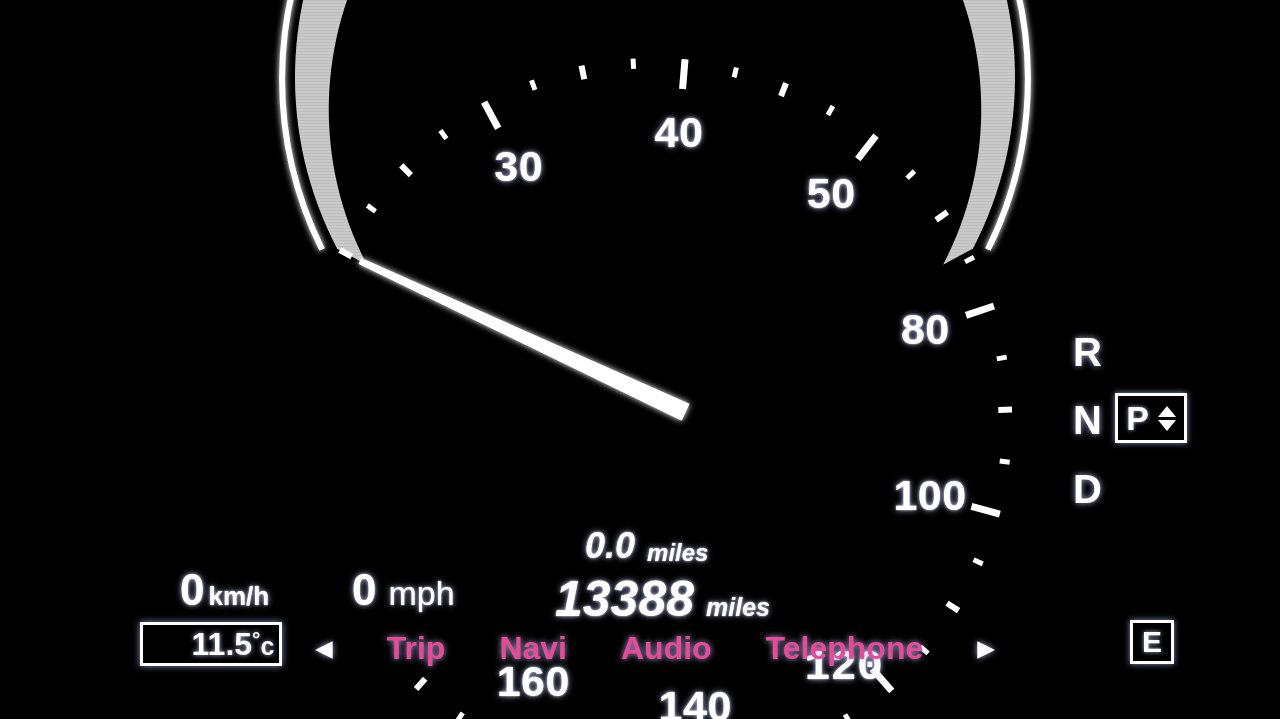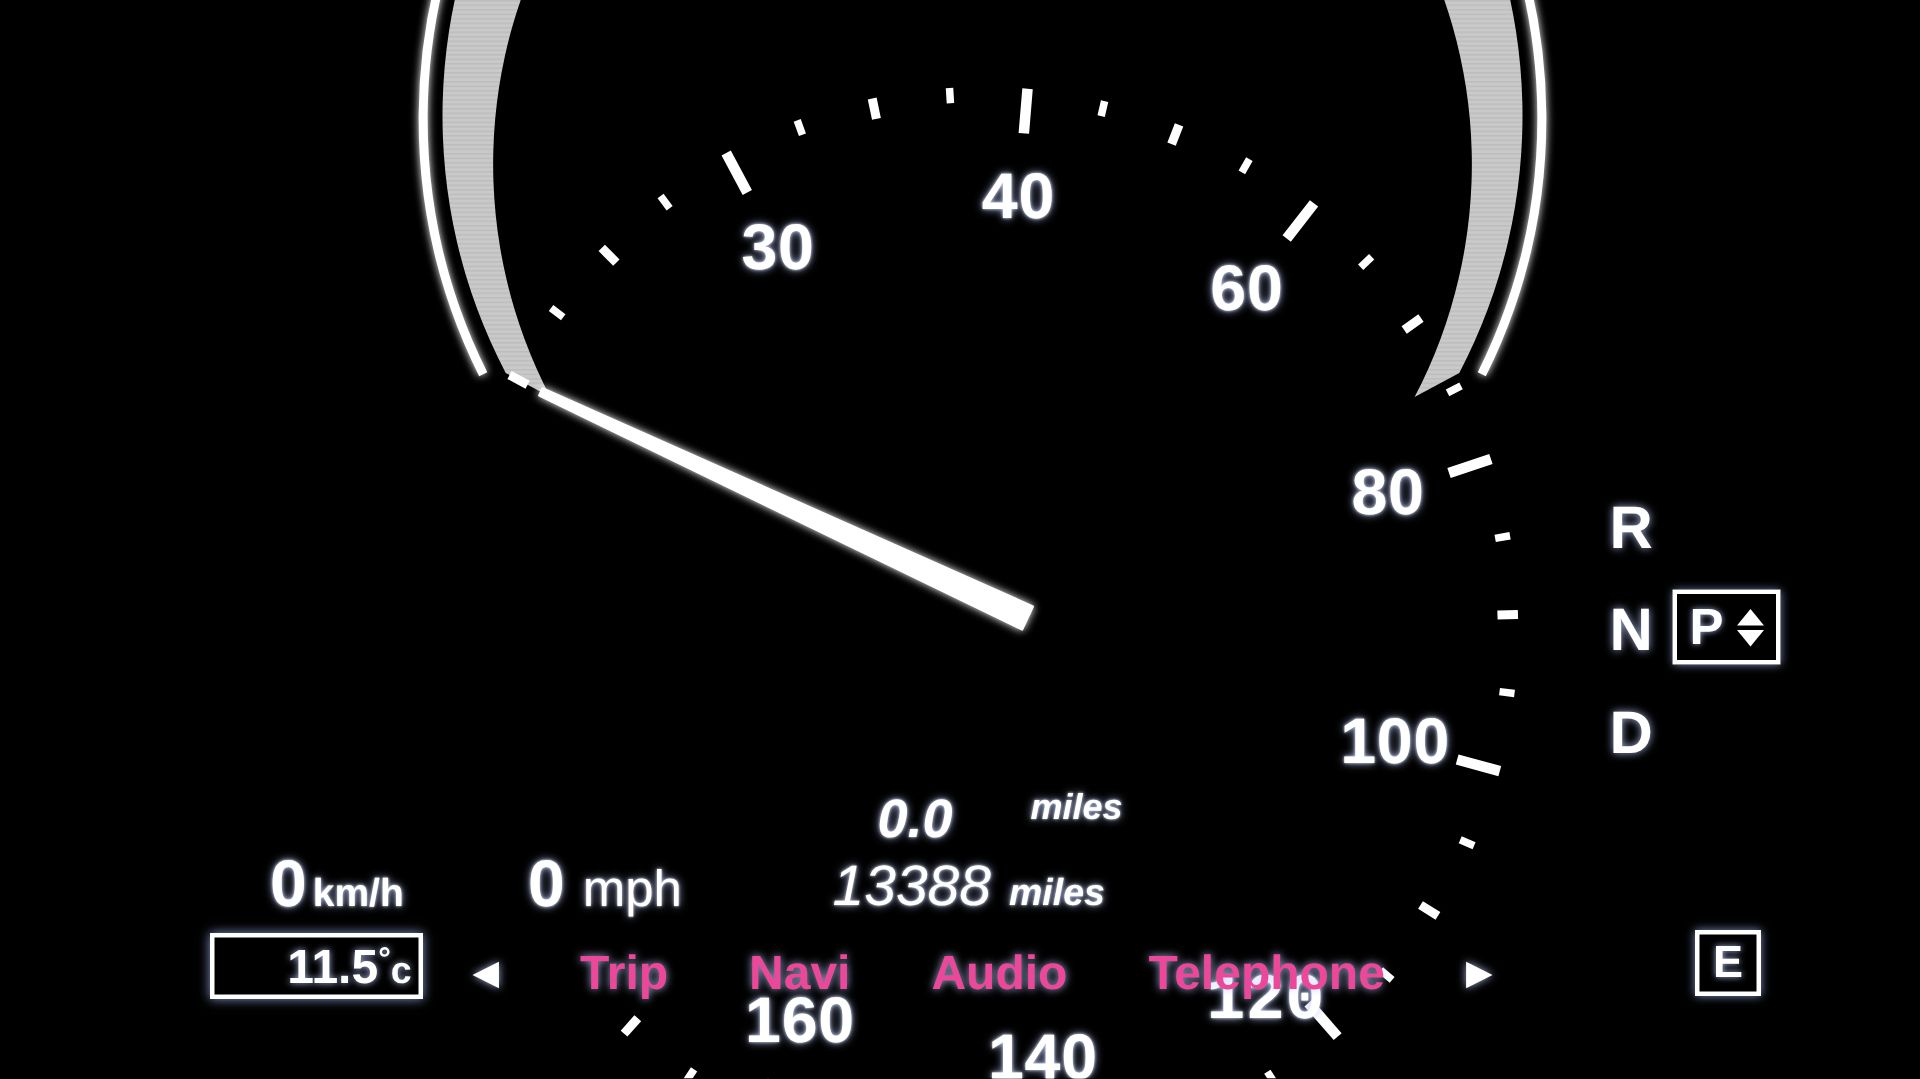--- a/index.html
+++ b/index.html
@@ -19,26 +19,26 @@
   .scale-num{font-size:43px;font-weight:700;letter-spacing:.5px;}
 
   #kmh-wrap{left:180px;top:565px;display:flex;align-items:baseline;}
   #kmh-val{font-size:44px;font-weight:700;}
   #kmh-unit{font-size:26px;font-weight:700;margin-left:4px;}
 
   #mph-wrap{left:352px;top:565px;display:flex;align-items:baseline;}
   #mph-val{font-size:44px;font-weight:700;}
   #mph-unit{font-size:34px;font-weight:400;margin-left:12px;}
 
-  #trip-row{left:585px;top:525px;display:flex;align-items:flex-start;font-style:italic;gap:40px;}
+  #trip-row{left:585px;top:525px;display:flex;align-items:flex-end;font-style:italic;}
   #trip-val{font-size:36px;font-weight:700;}
   #trip-unit{font-size:24px;font-weight:700;margin-left:12px;}
 
   #odo-row{left:555px;top:570px;display:flex;align-items:baseline;font-style:italic;}
-  #odo-val{font-size:38px;font-weight:400;}
+  #odo-val{font-size:50px;font-weight:700;}
   #odo-unit{font-size:25px;font-weight:700;margin-left:12px;}
 
   
   #temp-box{position:absolute;left:140px;top:622px;width:142px;height:44px;
     border:3px solid #fff;box-sizing:border-box;display:flex;align-items:center;
     justify-content:center;background:#000;
     box-shadow:0 0 7px rgba(170,190,255,.8);padding-left:44px;}
   #temp-text{font-size:32px;font-weight:700;color:#fff;
     text-shadow:0 0 5px rgba(190,205,255,.9);letter-spacing:0px;}
   #temp-text .deg{font-size:21px;vertical-align:9px;}
@@ -144,21 +144,21 @@
         <path d="M 688.5813120921479 404.2912903999025
      L 361.6902862414774 258.9298950660511
      L 359.49936590275166 263.6458115272872
      L 681.4186879078521 419.7087096000975 Z" fill="#ffffff" stroke="#ffffff" stroke-width="1.5" stroke-linejoin="round" filter="url(#glow)"></path>
       </g>
   </svg>
 
   <div id="scale-labels">
       <div class="txt scale-num" style="left: 518.703px; top: 166.418px; transform: translate(-50%, -50%);">30</div>
       <div class="txt scale-num" style="left: 678.951px; top: 132.232px; transform: translate(-50%, -50%);">40</div>
-      <div class="txt scale-num" style="left: 831.282px; top: 193.162px; transform: translate(-50%, -50%);">60</div>
+      <div class="txt scale-num" style="left: 831.282px; top: 193.162px; transform: translate(-50%, -50%);">50</div>
       <div class="txt scale-num" style="left: 925.346px; top: 329.069px; transform: translate(-50%, -50%);">80</div>
       <div class="txt scale-num" style="left: 930.053px; top: 495.031px; transform: translate(-50%, -50%);">100</div>
       <div class="txt scale-num" style="left: 843.847px; top: 667px; transform: translate(-50%, -50%); font-family: Liberation Mono, monospace;">120</div>
       <div class="txt scale-num" style="left: 695.22px; top: 705.897px; transform: translate(-50%, -50%);">140</div>
       <div class="txt scale-num" style="left: 533.3px; top: 681.103px; transform: translate(-50%, -50%);">160</div>
     </div>
 
   <div class="txt" id="kmh-wrap">
     <span id="kmh-val">0</span>
     <span id="kmh-unit">km/h</span>

